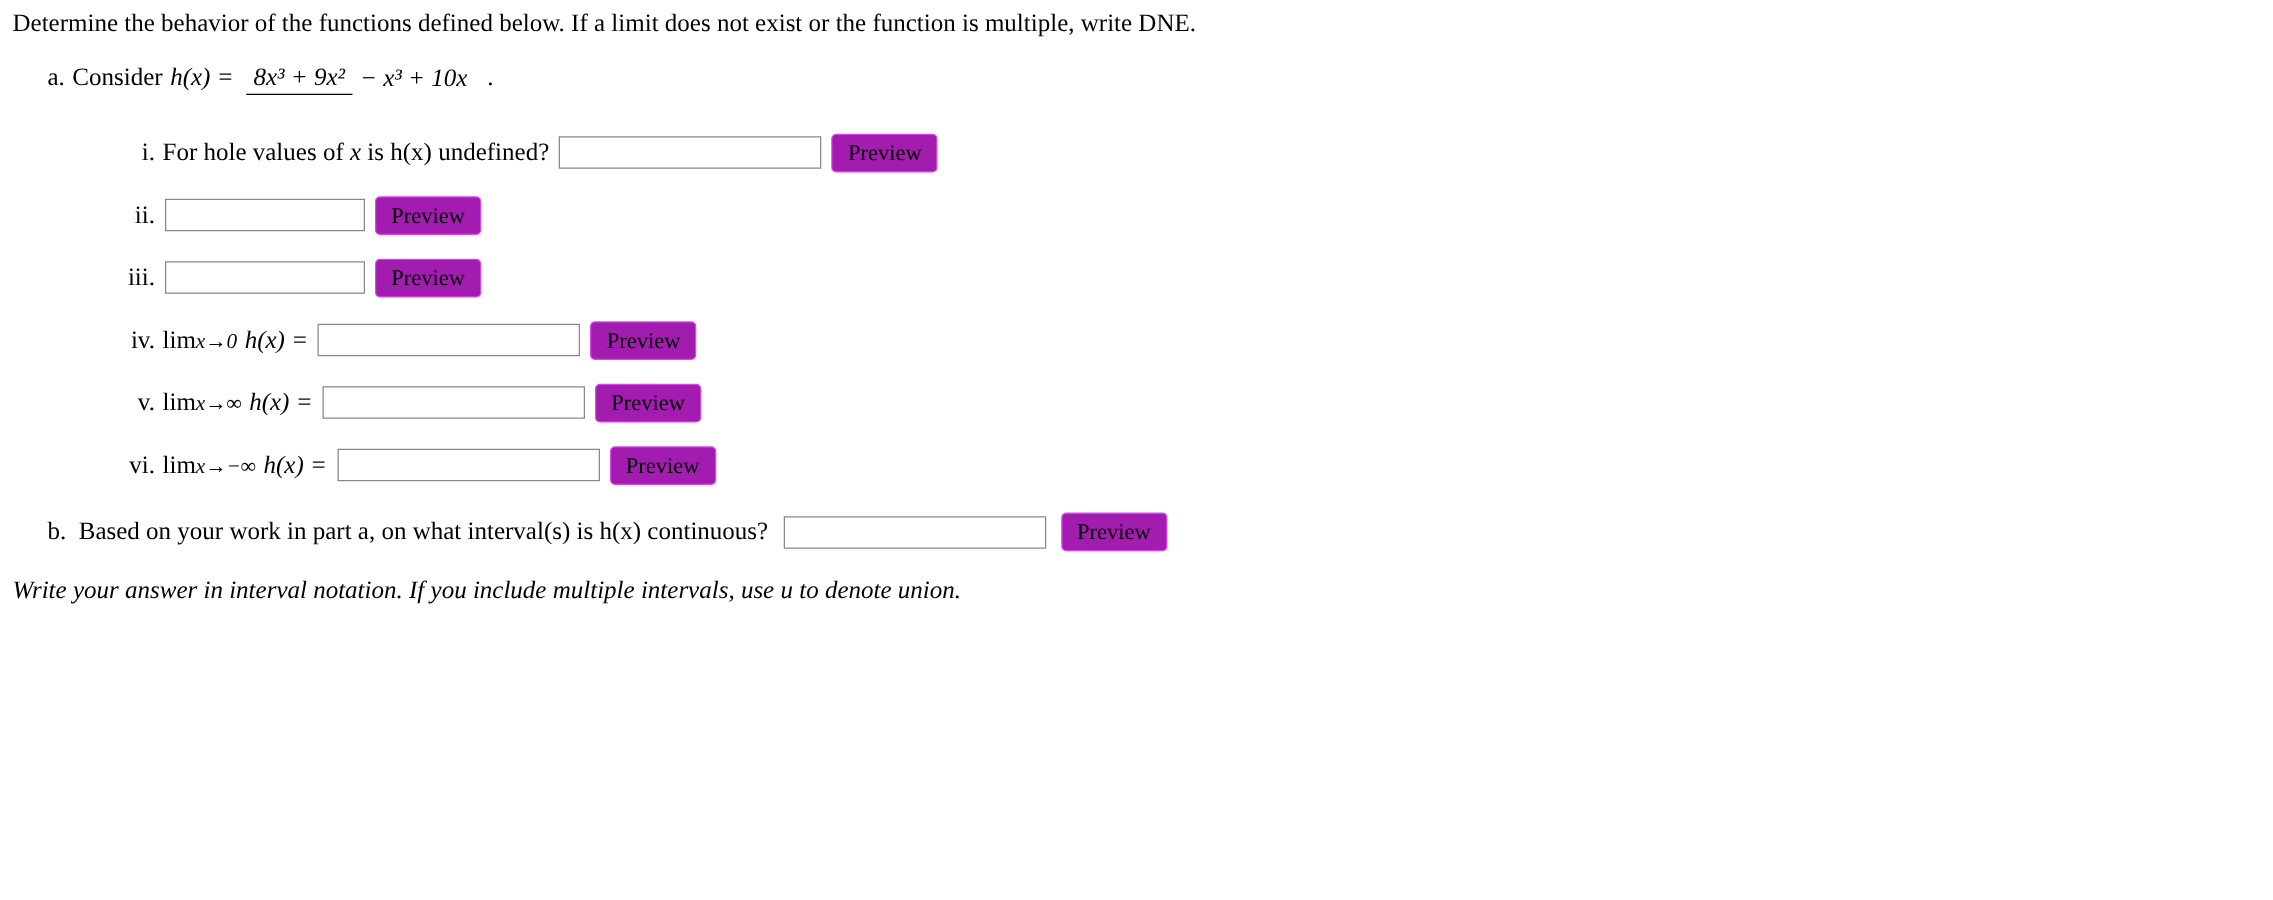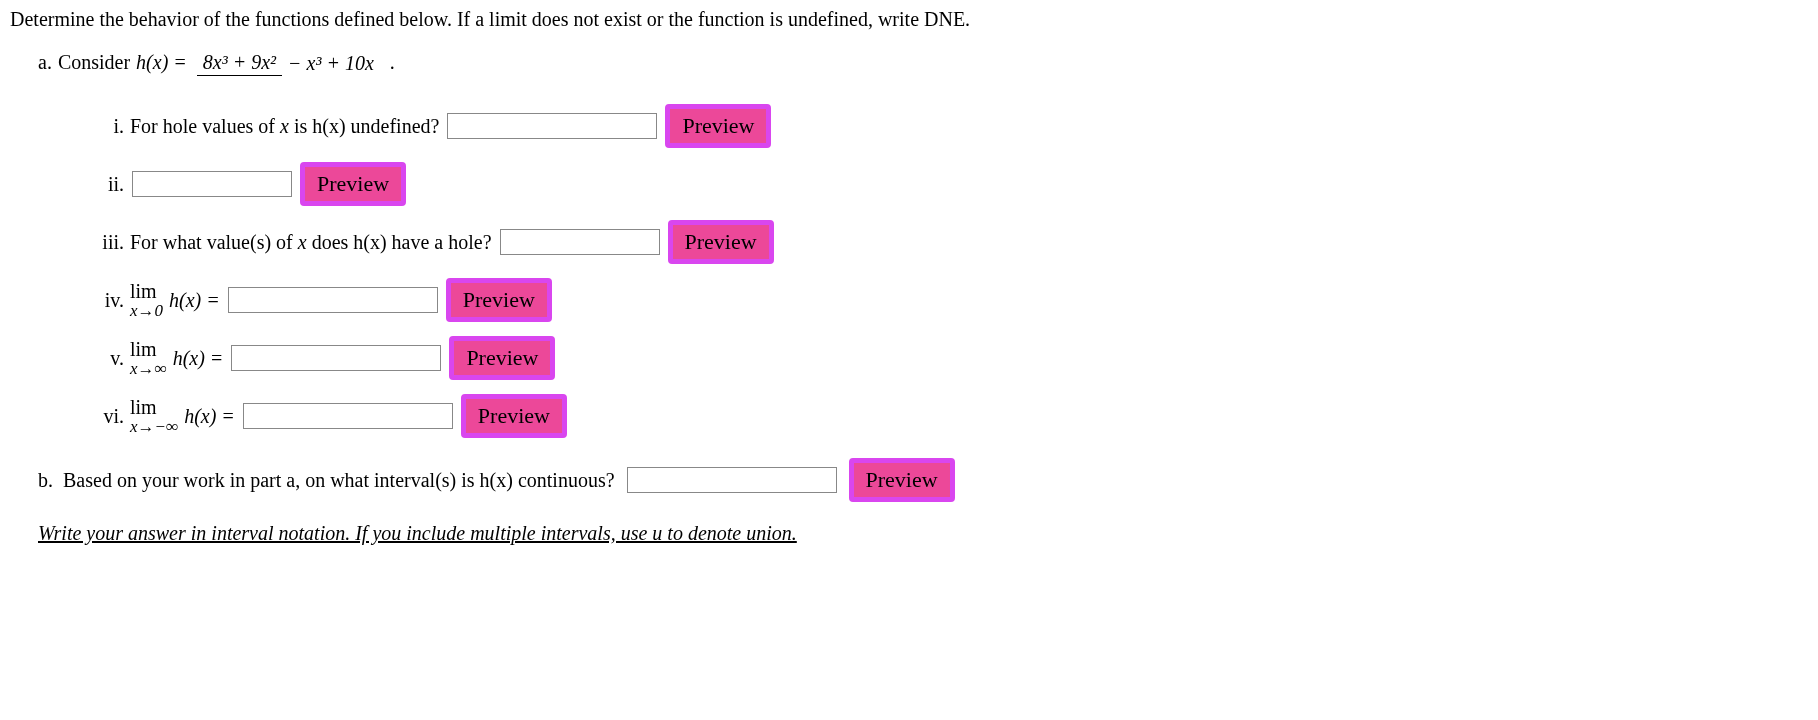--- a/index.html
+++ b/index.html
@@ -48,22 +48,22 @@
   .sub-item {
     display: flex;
     align-items: center;
     flex-wrap: wrap;
     gap: 6px;
     margin-bottom: 14px;
     min-height: 36px;
   }
   .limit-block {
     display: inline-flex;
-    flex-direction: column;
-    align-items: flex-start;
+    flex-direction: row;
+    align-items: center;
     line-height: 1;
     vertical-align: middle;
   }
   .limit-block .lim-top {
     font-size: 20px;
   }
   .limit-block .lim-bot {
     font-size: 17px;
     margin-top: 1px;
   }
@@ -71,50 +71,48 @@
     border: 1px solid #888;
     height: 26px;
     padding: 2px 4px;
     font-size: 16px;
     box-sizing: border-box;
     margin: 0 2px;
   }
   .w-med { width: 210px; }
   .w-narrow { width: 160px; }
   .preview-btn {
-    border: 5px solid #d946ef;
-    background: #ec4899;
+    border: 1px solid #d946ef;
+    background: #a21caf;
     border-radius: 4px;
     padding: 4px 12px;
     font-family: Georgia, 'Times New Roman', serif;
-    font-size: 22px;
+    font-size: 18px;
     cursor: pointer;
   }
   .part-b {
     margin-left: 28px;
     margin-bottom: 20px;
     display: flex;
     align-items: center;
     gap: 10px;
     flex-wrap: wrap;
   }
   .hint {
-    margin-left: 28px;
     font-style: italic;
-    text-decoration: underline;
   }
   .label-num {
     min-width: 26px;
     text-align: right;
   }
 </style>
 </head>
 <body>
 
-<div class="intro">Determine the behavior of the functions defined below. If a limit does not exist or the function is undefined, write DNE.</div>
+<div class="intro">Determine the behavior of the functions defined below. If a limit does not exist or the function is multiple, write DNE.</div>
 
 <div class="part-a">
   <div class="consider-row">
     <span>a.</span>
     <span>Consider </span>
     <span class="italic-var">h(x) = </span>
     <span class="fraction">
       <span class="num italic-var">8x³ + 9x²</span>
       <span class="den italic-var">− x³ + 10x</span>
     </span>
@@ -133,23 +131,20 @@
     </div>
 
     <div class="sub-item">
       <span class="label-num">ii.</span>
       <input class="answer w-narrow" style="">
       <button class="preview-btn">Preview</button>
     </div>
 
     <div class="sub-item">
       <span class="label-num">iii.</span>
-      <span>
-        <span>For what value(s) of </span><span class="italic-var">x</span><span> does h(x) have a hole?</span>
-      </span>
       <input class="answer w-narrow" style="">
       <button class="preview-btn">Preview</button>
     </div>
 
     <div class="sub-item">
       <span class="label-num">iv.</span>
       <span class="limit-block">
         <span class="lim-top">lim</span>
         <span class="lim-bot italic-var">x→0</span>
       </span>

